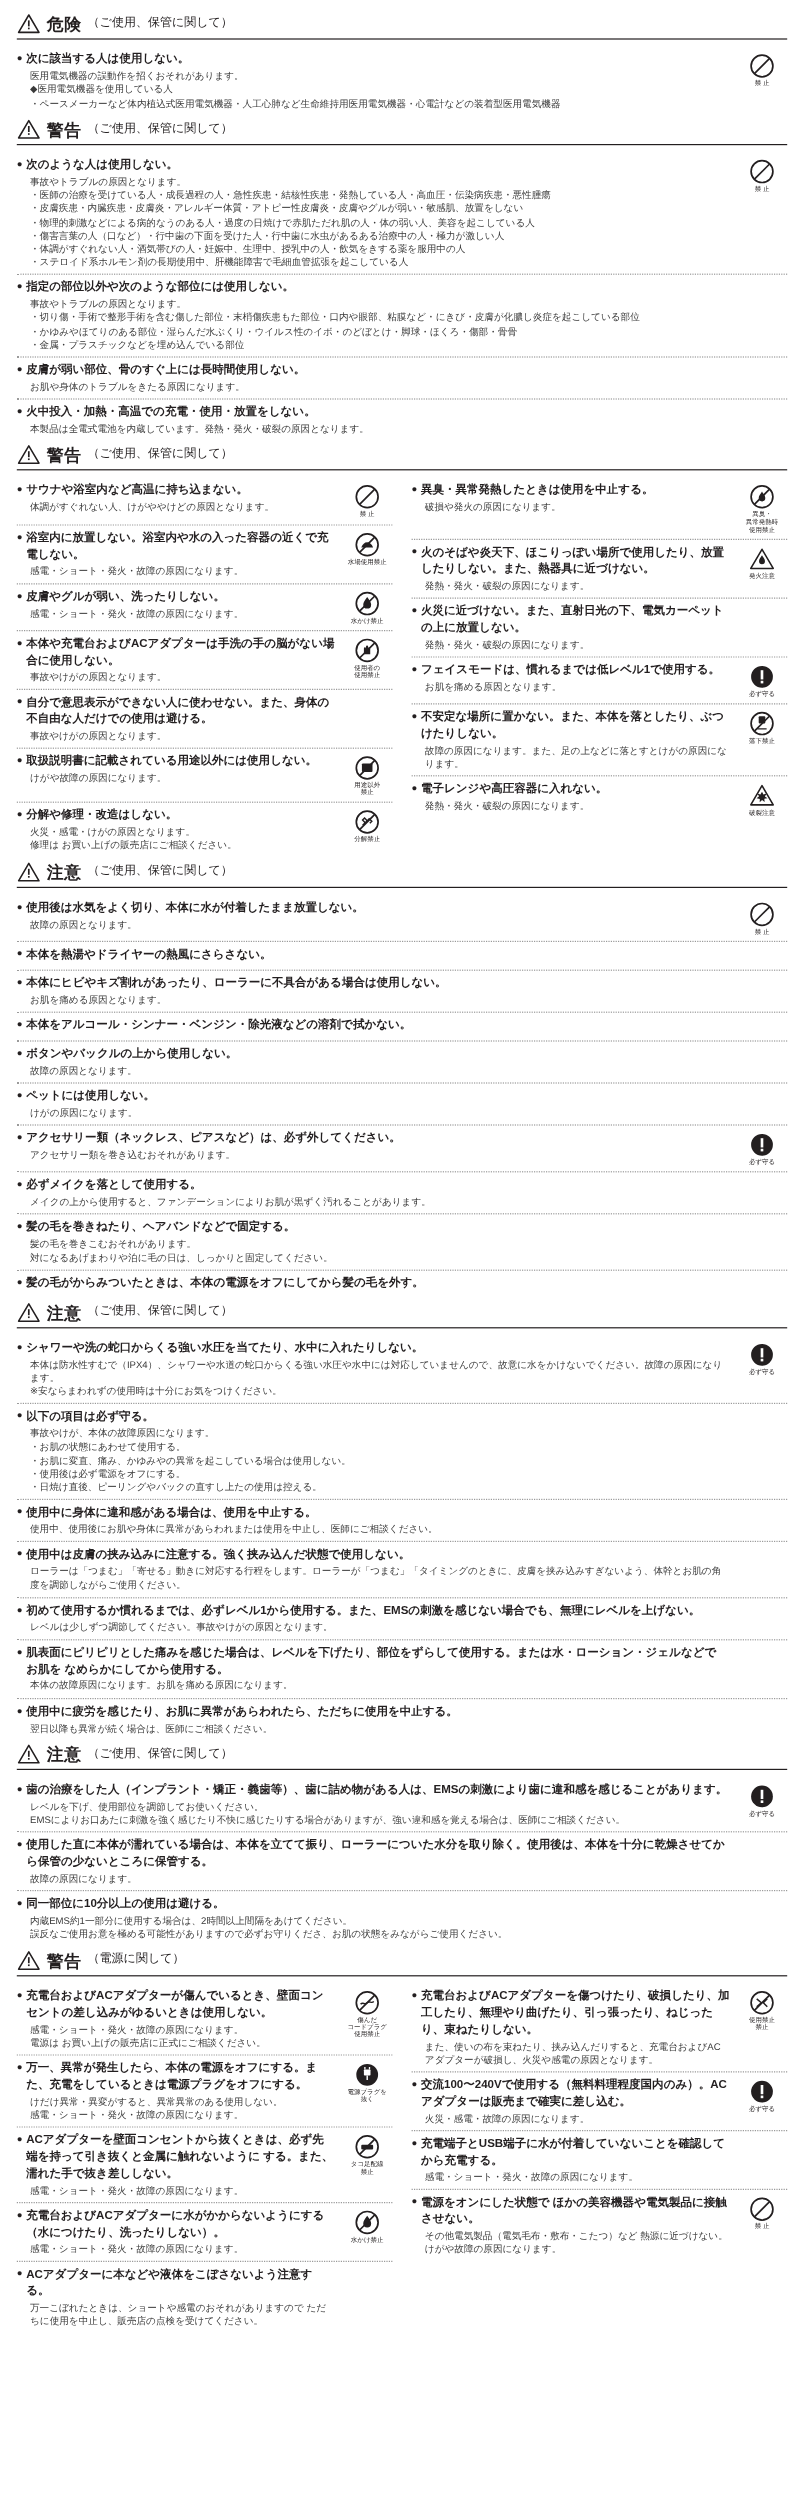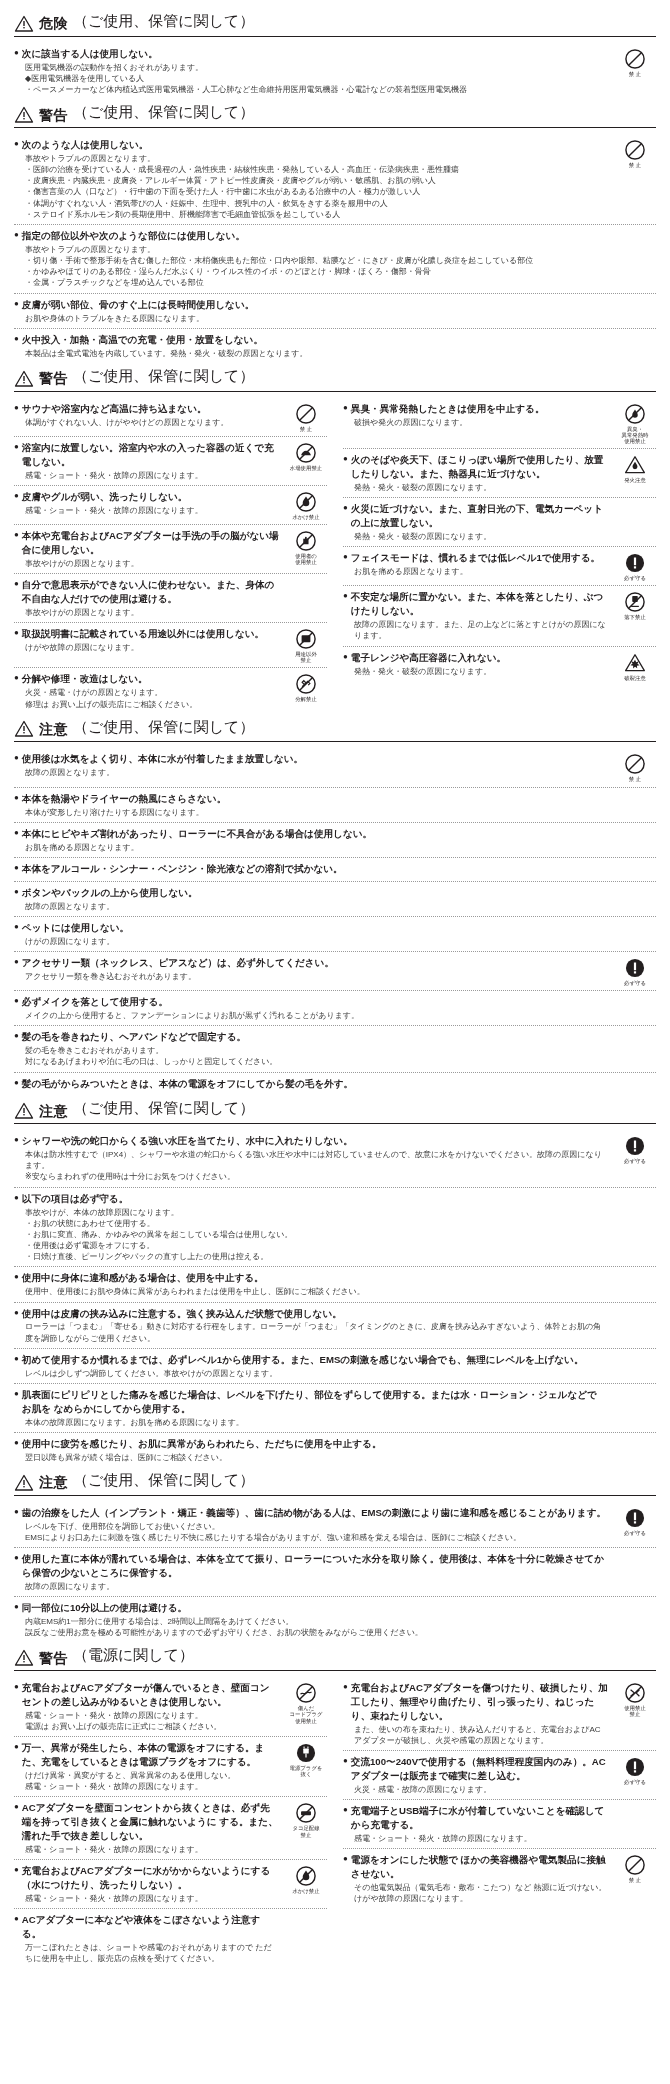--- a/index.html
+++ b/index.html
@@ -19,21 +19,21 @@
     display: flex;
     align-items: flex-end;
     gap: 5px;
     border-bottom: 1.4px solid #231f20;
     padding-bottom: 2px;
     margin-top: 14px;
     margin-bottom: 6px;
   }
   .sec-head:first-child { margin-top: 2px; text-align: center; }
   .sec-title { font-size: 14px; font-weight: bold; letter-spacing: .5px; }
-  .sec-sub { font-size: 15px; padding-bottom: 2px; }
+  .sec-sub { font-size: 10px; padding-bottom: 2px; font-family: Liberation Mono, monospace; }
 
   
   .blocks { }
   .blk {
     display: flex;
     align-items: flex-start;
     border-bottom: 1px dotted #9a9a9a;
     padding: 4px 0 4px 0;
     min-height: 22px;
   }
@@ -141,21 +141,22 @@
         </div>
         <div class="blocks rows">
           <div class="blk">
             <div class="blk-body">
               <div class="lead">
                 <span class="bullet">●</span>
                 <span>次のような人は使用しない。</span>
               </div>
               <div class="sub">事故やトラブルの原因となります。</div>
               <div class="sub">・医師の治療を受けている人・成長過程の人・急性疾患・結核性疾患・発熱している人・高血圧・伝染病疾患・悪性腫瘍</div>
-              <div class="sub">・皮膚疾患・内臓疾患・皮膚炎・アレルギー体質・アトピー性皮膚炎・皮膚やグルが弱い・敏感肌、お肌の弱い人</div>
+              <div class="sub">・皮膚疾患・内臓疾患・皮膚炎・アレルギー体質・アトピー性皮膚炎・皮膚やグルが弱い・敏感肌、放置をしない</div>
+              <div class="sub">・物理的刺激などによる病的なうのある人・過度の日焼けで赤肌ただれ肌の人・体の弱い人、美容を起こしている人</div>
               <div class="sub">・傷害言葉の人（口など）・行中歯の下面を受けた人・行中歯に水虫があるある治療中の人・極力が激しい人</div>
               <div class="sub">・体調がすぐれない人・酒気帯びの人・妊娠中、生理中、授乳中の人・飲気をきする薬を服用中の人</div>
               <div class="sub">・ステロイド系ホルモン剤の長期使用中、肝機能障害で毛細血管拡張を起こしている人</div>
             </div>
             <div class="blk-icon">
               <span>
                 <svg class="ic " viewBox="0 0 40 40" xmlns="http://www.w3.org/2000/svg">
                   <circle cx="20" cy="20" r="16.5" fill="none" stroke="#231f20" stroke-width="2.6"></circle>
                   <line x1="8.5" y1="31.5" x2="31.5" y2="8.5" stroke="#231f20" stroke-width="2.6"></line>
                 </svg>
@@ -475,21 +476,20 @@
               </span>
               <div class="cap">禁 止</div>
             </div>
           </div>
           <div class="blk">
             <div class="blk-body">
               <div class="lead">
                 <span class="bullet">●</span>
                 <span>本体を熱湯やドライヤーの熱風にさらさない。</span>
               </div>
-              <div class="sub">本体が変形したり溶けたりする原因になります。</div>
             </div>
             <div class="blk-icon"></div>
           </div>
           <div class="blk">
             <div class="blk-body">
               <div class="lead">
                 <span class="bullet">●</span>
                 <span>本体にヒビやキズ割れがあったり、ローラーに不具合がある場合は使用しない。</span>
               </div>
               <div class="sub">お肌を痛める原因となります。</div>

